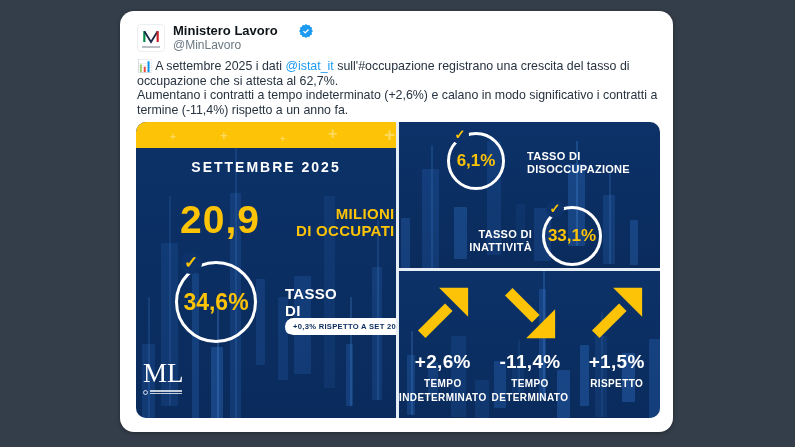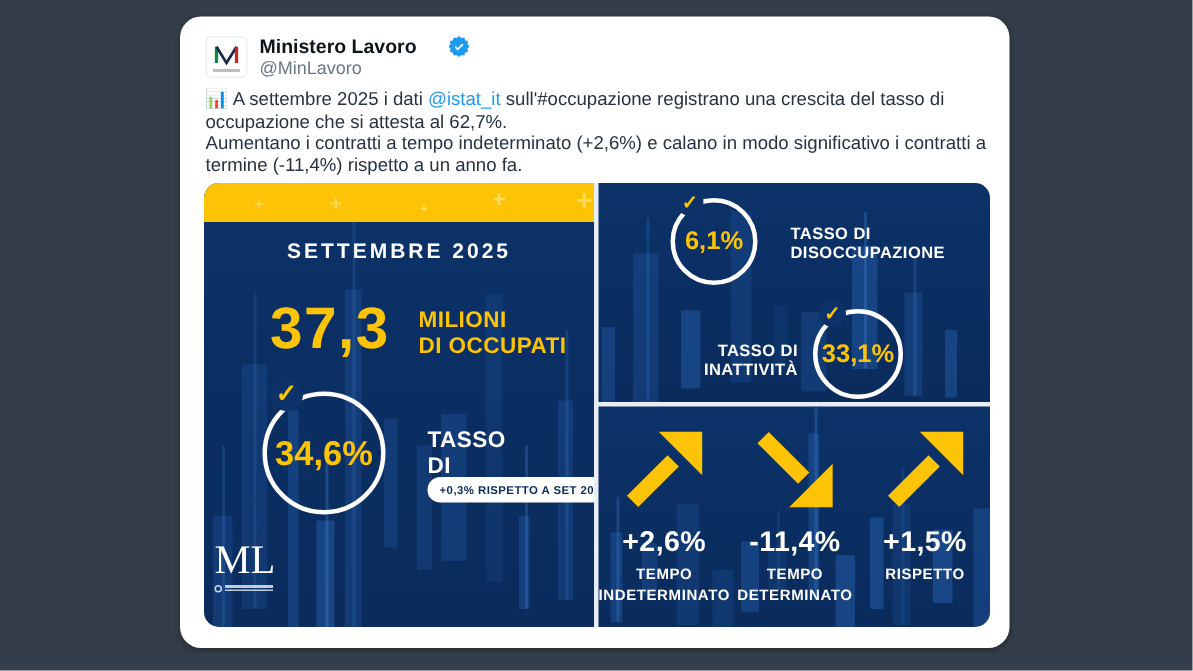--- a/index.html
+++ b/index.html
@@ -44,21 +44,21 @@
   .candle  { position:absolute; border-radius:1px; }
   .layer   { position:absolute; inset:0; z-index:2; }
   
   .ybar { position:absolute; left:0; top:0; width:260px; height:26px; background:#fdc407; z-index:3; }
   .plus { position:absolute; color:#ffd95e; font-weight:bold; line-height:1; }
   .period {
     position:absolute; top:37px; width:100%; text-align:center;
     color:#ffffff; font-size:14px; font-weight:bold; letter-spacing:2px;
   }
   .bignum { position:absolute; left:44px; top:76px; color:#fdc407; font-size:39px; font-weight:bold; letter-spacing:1px; }
-  .biglabel { position:absolute; left:143px; top:84px; color:#fdc407; font-size:15px; font-weight:bold; line-height:1.12; letter-spacing:.3px; }
+  .biglabel { position:absolute; left:160px; top:84px; color:#fdc407; font-size:15px; font-weight:bold; line-height:1.12; letter-spacing:.3px;text-align:right; }
   .ring {
     position:absolute; border:3px solid #ffffff; border-radius:50%;
     display:flex; align-items:center; justify-content:center;
   }
   .ring-big { left:39px; top:139px; width:82px; height:82px; }
   .ring-val-big { color:#fdc407; font-size:23px; font-weight:bold; }
   .check {
     position:absolute; z-index:4; color:#fdc407; font-weight:bold;
     background:#0c3269; border-radius:50%; text-align:center;
   }
@@ -147,21 +147,21 @@
         </div>
       <div class="ybar">
           <span class="plus" style="left: 34px; top: 10px; font-size: 10px;">+</span>
           <span class="plus" style="left: 84px; top: 7px; font-size: 13px;">+</span>
           <span class="plus" style="left: 144px; top: 13px; font-size: 9px;">+</span>
           <span class="plus" style="left: 192px; top: 4px; font-size: 16px;">+</span>
           <span class="plus" style="left: 248px; top: 3px; font-size: 19px;">+</span>
         </div>
       <div class="layer">
         <div class="period">SETTEMBRE 2025</div>
-        <div class="bignum">37,3</div>
+        <div class="bignum">20,9</div>
         <div class="biglabel">
           <div>MILIONI</div>
           <div>DI OCCUPATI</div>
         </div>
         <div class="ring ring-big">
           <span class="ring-val-big">34,6%</span>
         </div>
         <div class="check check-big">✓</div>
         <div class="rate-label">
           <div>TASSO</div>

